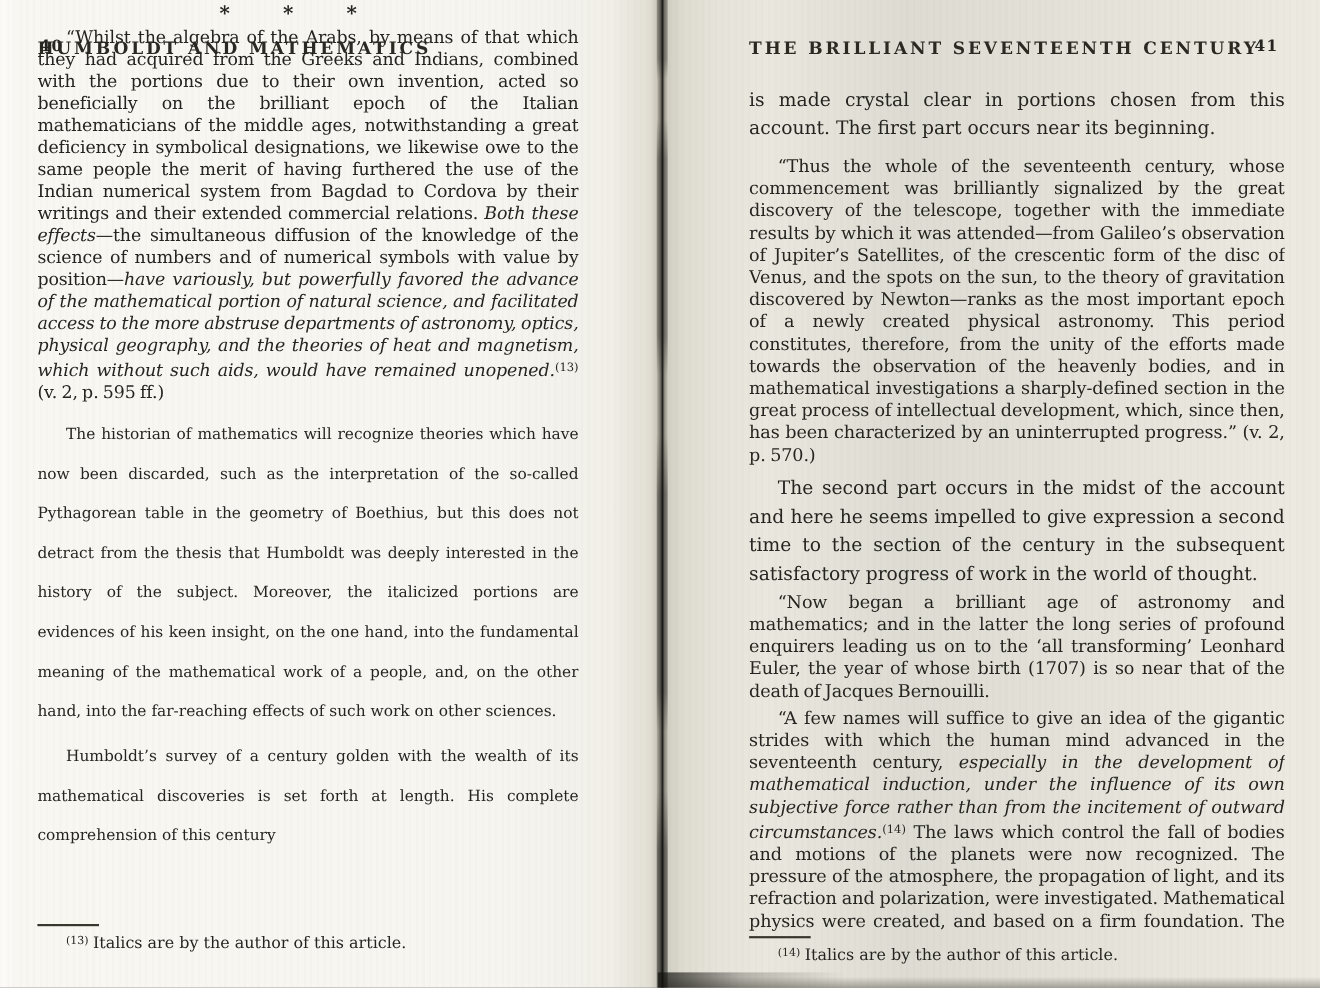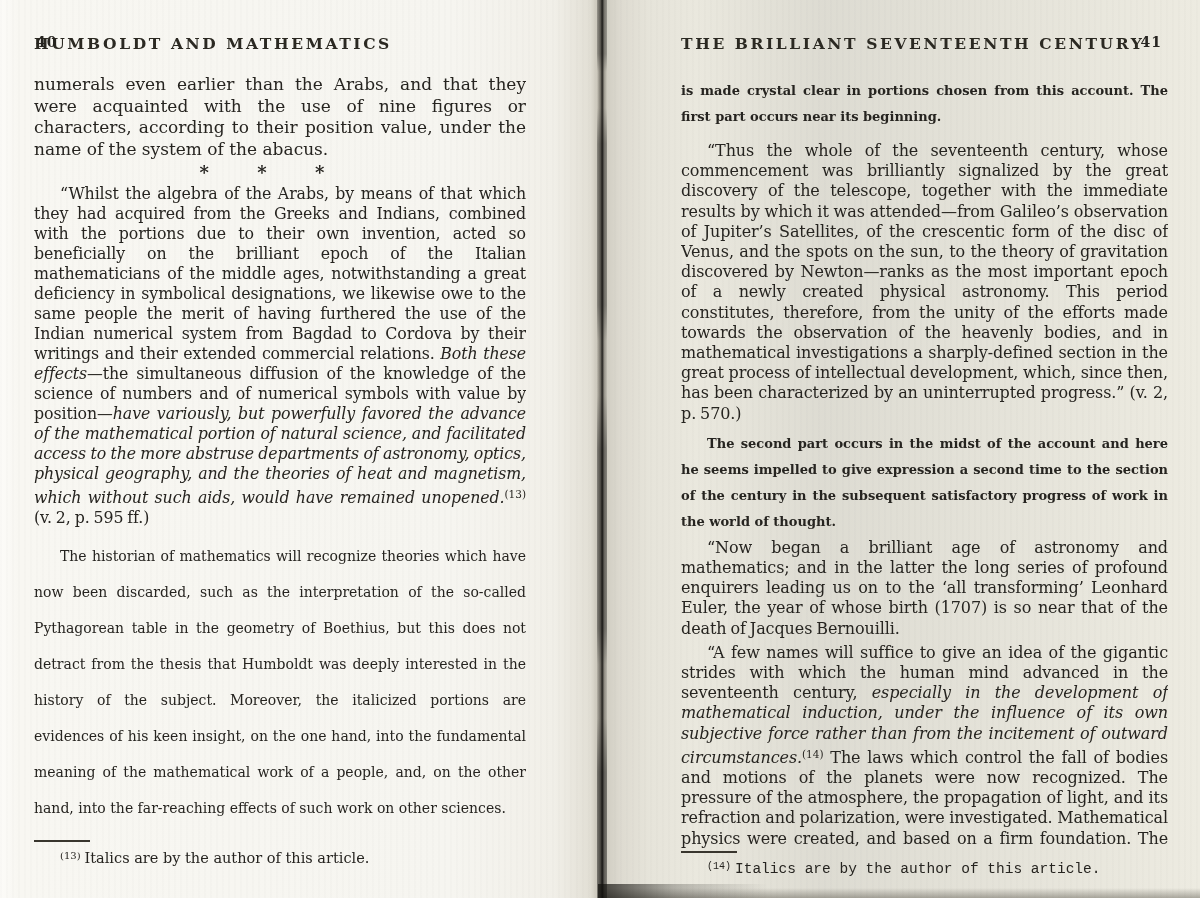--- a/index.html
+++ b/index.html
@@ -46,21 +46,21 @@
   .pageno { position:absolute; top:0; font-size:14px; font-weight:700; letter-spacing:1px; }
   .pageno-left  { left:2px; }
   .pageno-right { right:6px;margin-left:36px; }
   
   .flow-left  { position:absolute; left:34px; top:0; width:492px; height:838px; overflow:hidden; }
   .flow-right { position:absolute; left:79px; top:0; width:487px; height:850px; overflow:hidden; }
   p { margin:0; }
   .j { text-align:justify; hyphens:auto; -webkit-hyphens:auto; }
   .t-med   { font-size:17px;   line-height:21.5px; }
   .t-body  { font-size:14px; line-height:36px; }
-  .t-bodyr { font-size:13px;   line-height:26px;font-weight:bold; }
+  .t-bodyr { font-size:17px;   line-height:26px; }
   .t-quote { font-size:15.8px; line-height:20px;   word-spacing:-1px; letter-spacing:-0.1px; }
   .t-quoter{ font-size:16px;   line-height:20.2px; word-spacing:-1px; letter-spacing:-0.1px; }
   .indent { text-indent:26px; }
   .it { font-style:italic; }
   .supm { font-size:10.5px; vertical-align:5px; letter-spacing:0; }
   .sep {
     text-align:center; font-size:18px; font-weight:700; word-spacing:42px;
     height:22px; transform:translateX(-18px);
   }
   
@@ -71,40 +71,39 @@
   .flow-left  .m-surv  { margin-top:5px; }
   
   .flow-right .m-first { margin-top:78px; }
   .flow-right .m-thus  { margin-top:11px; }
   .flow-right .m-sec   { margin-top:7px; }
   .flow-right .m-now   { margin-top:3px; }
   .flow-right .m-few   { margin-top:4px; }
   
   .footnote { position:absolute; }
   .footnote-left  { left:34px; top:840px; width:492px; }
-  .footnote-right { left:79px; top:851px; width:487px;font-family:Liberation Mono, monospace; }
+  .footnote-right { left:79px; top:851px; width:487px; }
   .fn-rule { width:56px; height:0; border-top:2px solid #39362e; margin-bottom:5px; }
   .fn-line { padding-left:26px; font-size:14.5px; line-height:18px; }
   .fn-marker { font-size:10px; vertical-align:3.5px; margin-right:4px; }
 </style>
 </head>
 <body>
 
 <div class="scan">
 
   <div class="page-left">
 
     <div class="runhead runhead-left">
       <span class="pageno pageno-left">40</span>
       <div class="run-title">HUMBOLDT AND MATHEMATICS</div>
     </div>
 
     <div class="flow-left">
 
-      <p class="j t-med m-first">numerals even earlier than the Arabs, and that they were acquainted with the use of nine figures or characters, according to their position value, under the name of the system of the abacus.</p>
 
       <div class="sep m-sep">* * *</div>
 
       <p class="j t-quote indent m-quote"><span>“Whilst the algebra of the Arabs, by means of that which they had acquired from the Greeks and Indians, combined with the portions due to their own invention, acted so beneficially on the brilliant epoch of the Italian mathematicians of the middle ages, notwithstanding a great deficiency in symbolical designations, we likewise owe to the same people the merit of having furthered the use of the Indian numerical system from Bagdad to Cordova by their writings and their extended commercial relations. </span><span class="it">Both these effects</span><span>—the simultaneous diffusion of the knowledge of the science of numbers and of numerical symbols with value by position—</span><span class="it">have variously, but powerfully favored the advance of the mathematical portion of natural science, and facilitated access to the more abstruse departments of astronomy, optics, physical geography, and the theories of heat and magnetism, which without such aids, would have remained unopened.</span><span class="supm">(13)</span><span> (v. 2, p. 595 ff.)</span></p>
 
       <p class="j t-body indent m-hist">The historian of mathematics will recognize theories which have now been discarded, such as the interpretation of the so-called Pythagorean table in the geometry of Boethius, but this does not detract from the thesis that Humboldt was deeply interested in the history of the subject. Moreover, the italicized portions are evidences of his keen insight, on the one hand, into the fundamental meaning of the mathematical work of a people, and, on the other hand, into the far-reaching effects of such work on other sciences.</p>
 
       <p class="j t-body indent m-surv">Humboldt’s survey of a century golden with the wealth of its mathematical discoveries is set forth at length. His complete comprehension of this century</p>
 
     </div>

